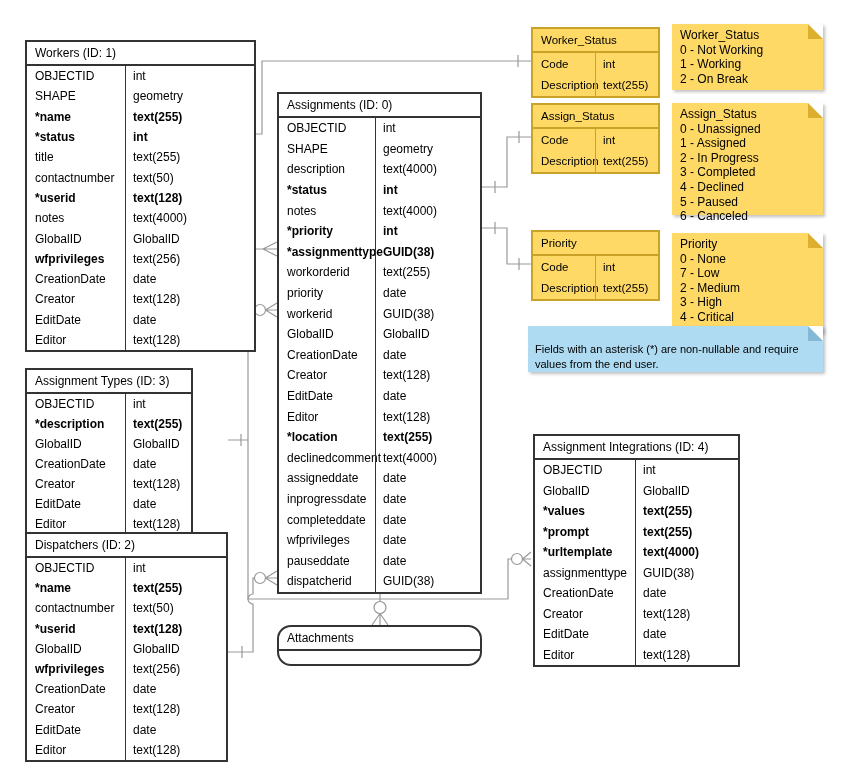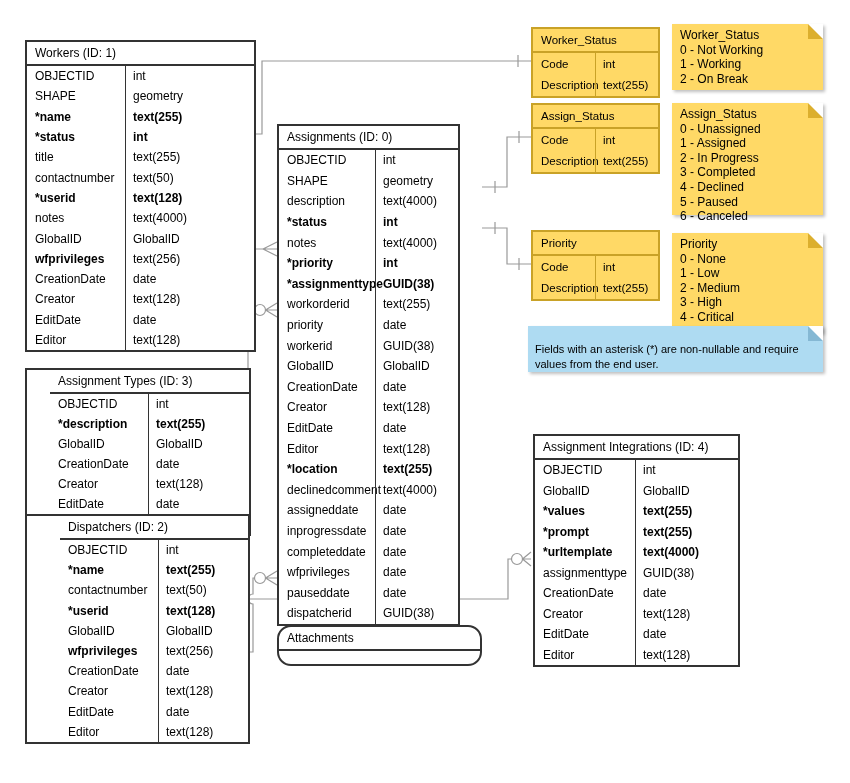--- a/index.html
+++ b/index.html
@@ -146,21 +146,21 @@
           <span class="n">EditDate</span>
           <span class="t">date</span>
         </div>
         <div class="row">
           <span class="n">Editor</span>
           <span class="t">text(128)</span>
         </div>
       </div>
   </div>
 
-  <div class="etable" style="left:25px;top:368px;width:226px;padding-left:23px;--rh:20px;--ncol:98px;">
+  <div class="etable" style="left:25px;top:368px;width:168px;--rh:20px;--ncol:98px;">
     <div class="hdr">Assignment Types (ID: 3)</div>
     <div class="body">
         <div class="row">
           <span class="n">OBJECTID</span>
           <span class="t">int</span>
         </div>
         <div class="row">
           <span class="n b">*description</span>
           <span class="t b">text(255)</span>
         </div>
@@ -180,21 +180,21 @@
           <span class="n">EditDate</span>
           <span class="t">date</span>
         </div>
         <div class="row">
           <span class="n">Editor</span>
           <span class="t">text(128)</span>
         </div>
       </div>
   </div>
 
-  <div class="etable" style="left:25px;top:514px;width:225px;padding-left:33px;--rh:20.2px;--ncol:98px;">
+  <div class="etable" style="left:25px;top:532px;width:203px;--rh:20.2px;--ncol:98px;">
     <div class="hdr">Dispatchers (ID: 2)</div>
     <div class="body">
         <div class="row">
           <span class="n">OBJECTID</span>
           <span class="t">int</span>
         </div>
         <div class="row">
           <span class="n b">*name</span>
           <span class="t b">text(255)</span>
         </div>
@@ -226,21 +226,21 @@
           <span class="n">EditDate</span>
           <span class="t">date</span>
         </div>
         <div class="row">
           <span class="n">Editor</span>
           <span class="t">text(128)</span>
         </div>
       </div>
   </div>
 
-  <div class="etable" style="left:277px;top:92px;width:183px;margin-top:32px;--rh:20.6px;--ncol:96px;">
+  <div class="etable" style="left:277px;top:92px;width:205px;--rh:20.6px;--ncol:96px;">
     <div class="hdr">Assignments (ID: 0)</div>
     <div class="body">
         <div class="row">
           <span class="n">OBJECTID</span>
           <span class="t">int</span>
         </div>
         <div class="row">
           <span class="n">SHAPE</span>
           <span class="t">geometry</span>
         </div>
@@ -441,21 +441,21 @@
       <div class="line">3 - Completed</div>
       <div class="line">4 - Declined</div>
       <div class="line">5 - Paused</div>
       <div class="line">6 - Canceled</div>
     </div>
 
   <div class="note" style="left:672px;top:233px;width:151px;height:100px;">
     <span class="fold"></span>
   <div class="line">Priority</div>
       <div class="line">0 - None</div>
-      <div class="line">1 - Low</div>
+      <div class="line">7 - Low</div>
       <div class="line">2 - Medium</div>
       <div class="line">3 - High</div>
       <div class="line">4 - Critical</div>
     </div>
 
   <div class="note callout" style="left:528px;top:326px;width:295px;height:46px;">
     <span class="fold"></span>
   <div class="line">Fields with an asterisk (*) are non-nullable and require</div>
       <div class="line">values from the end user.</div>
     </div>

